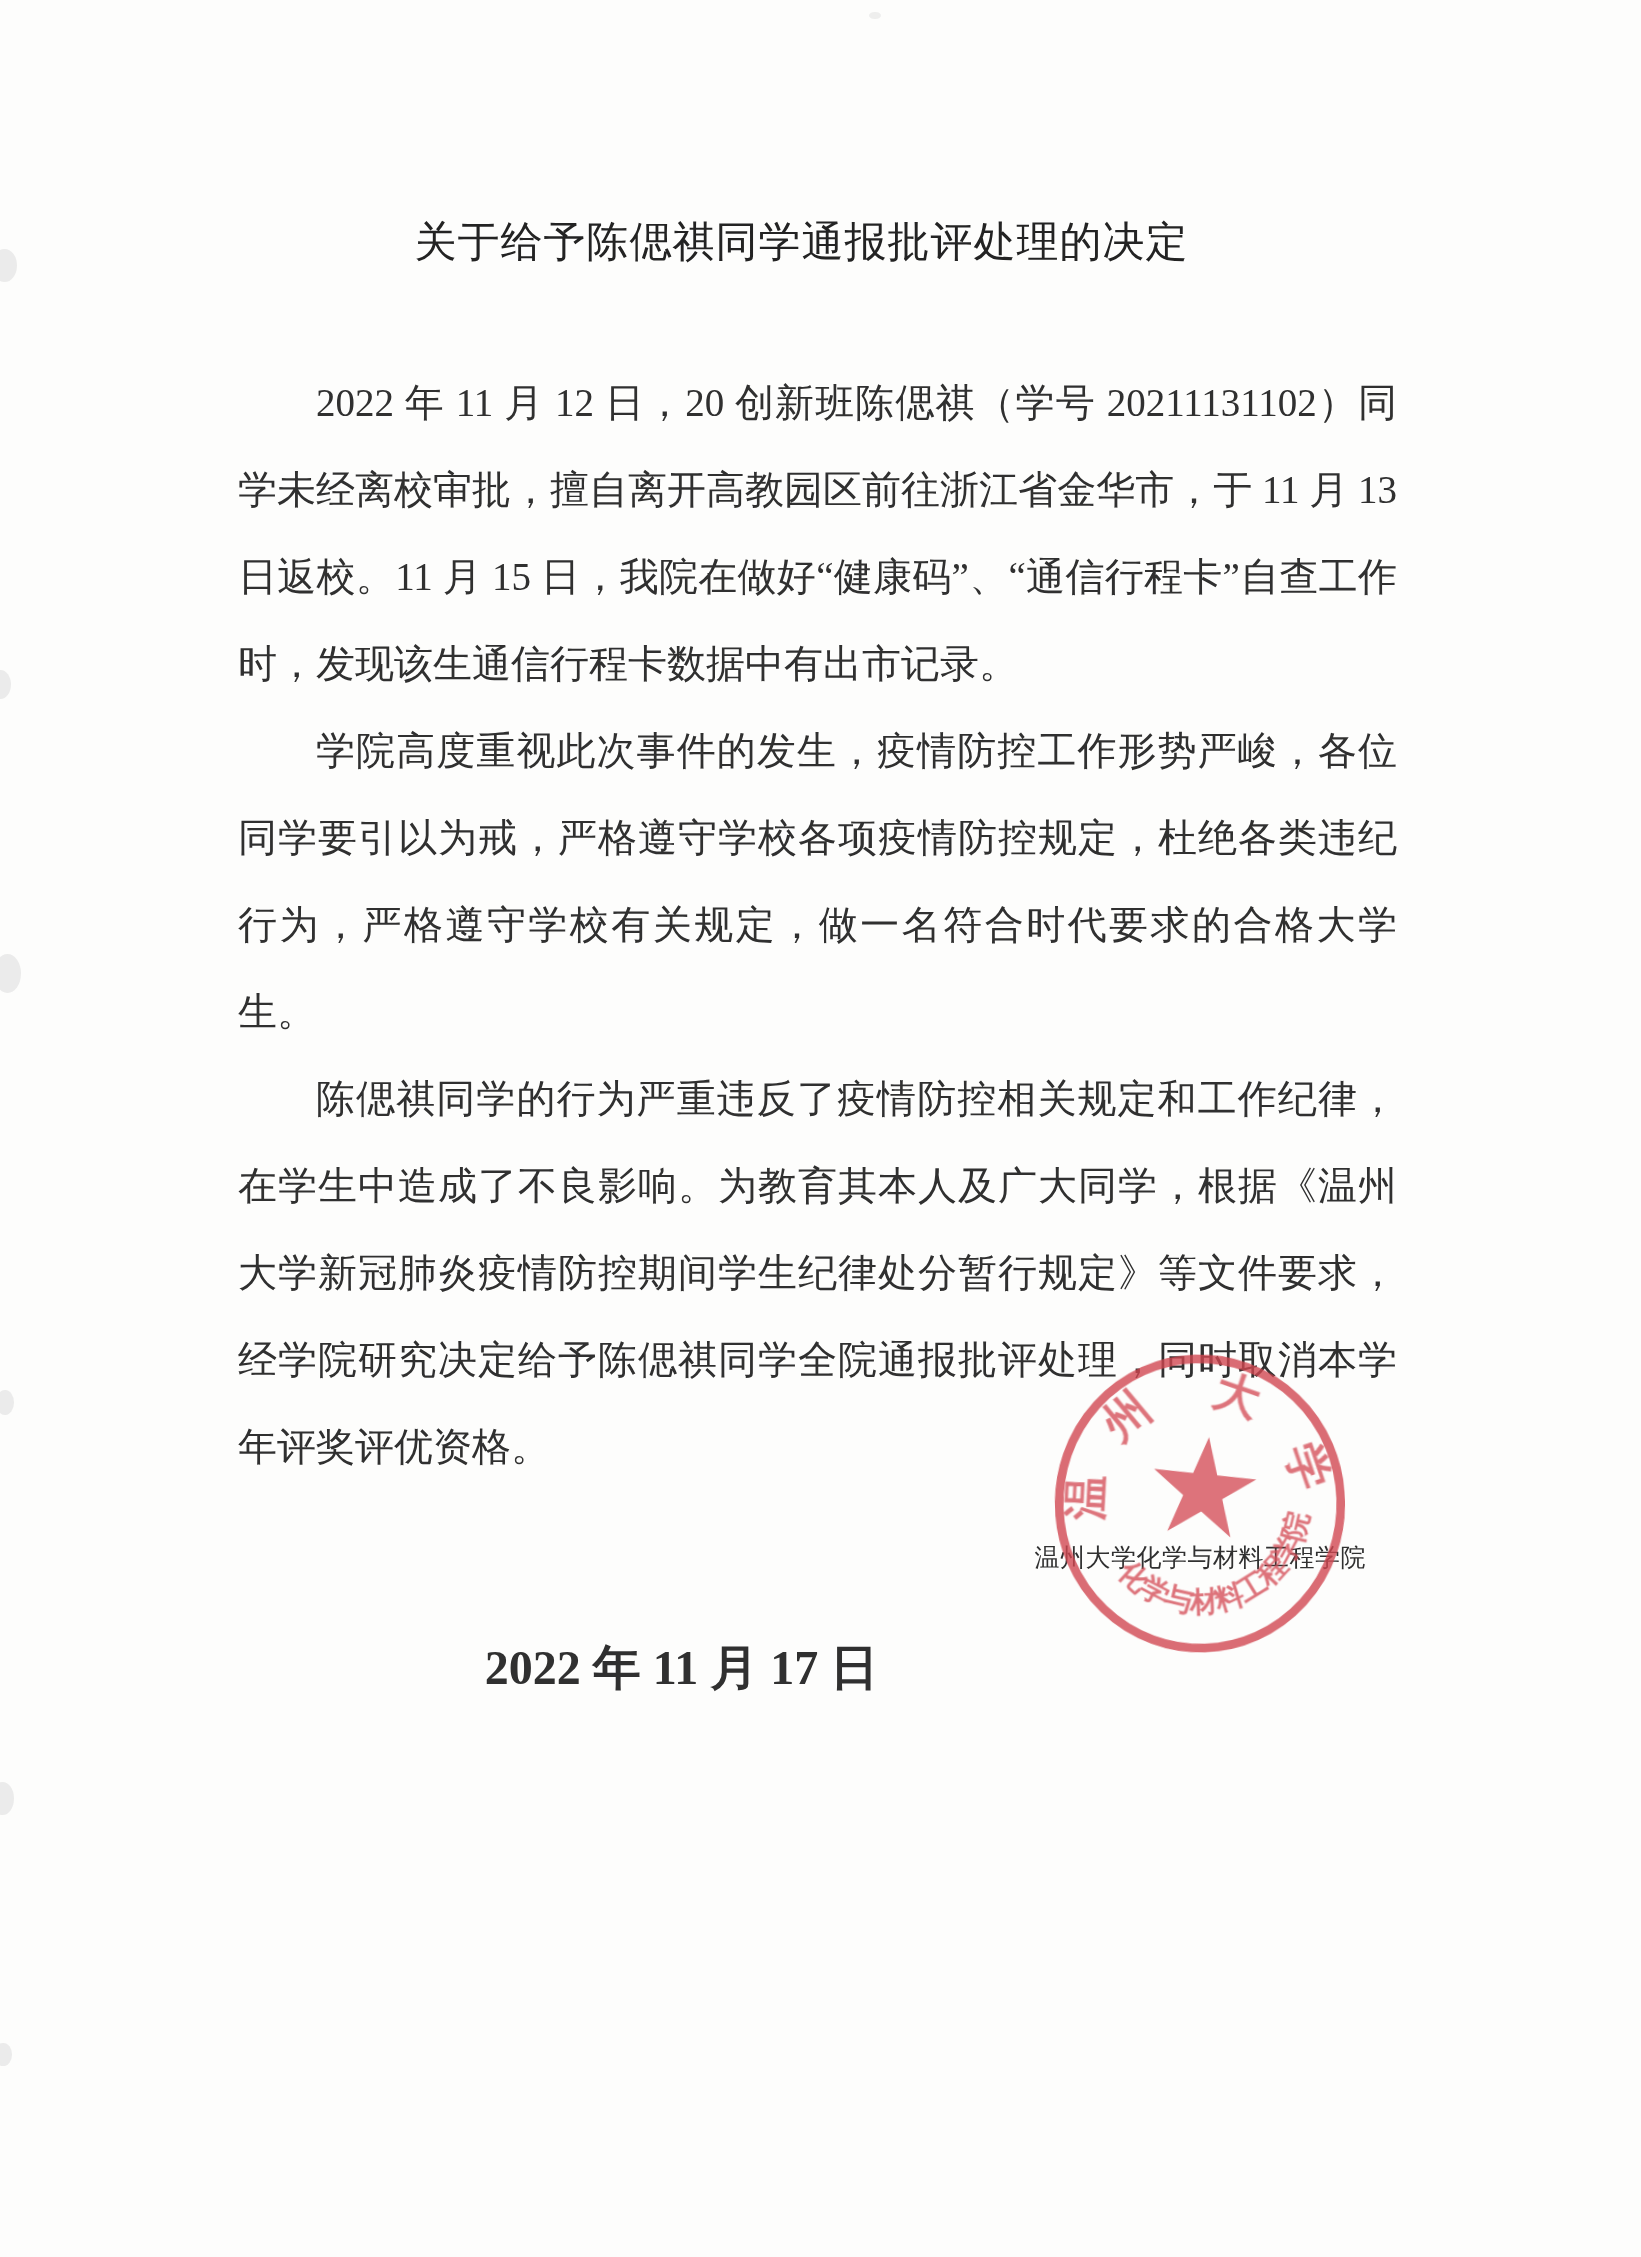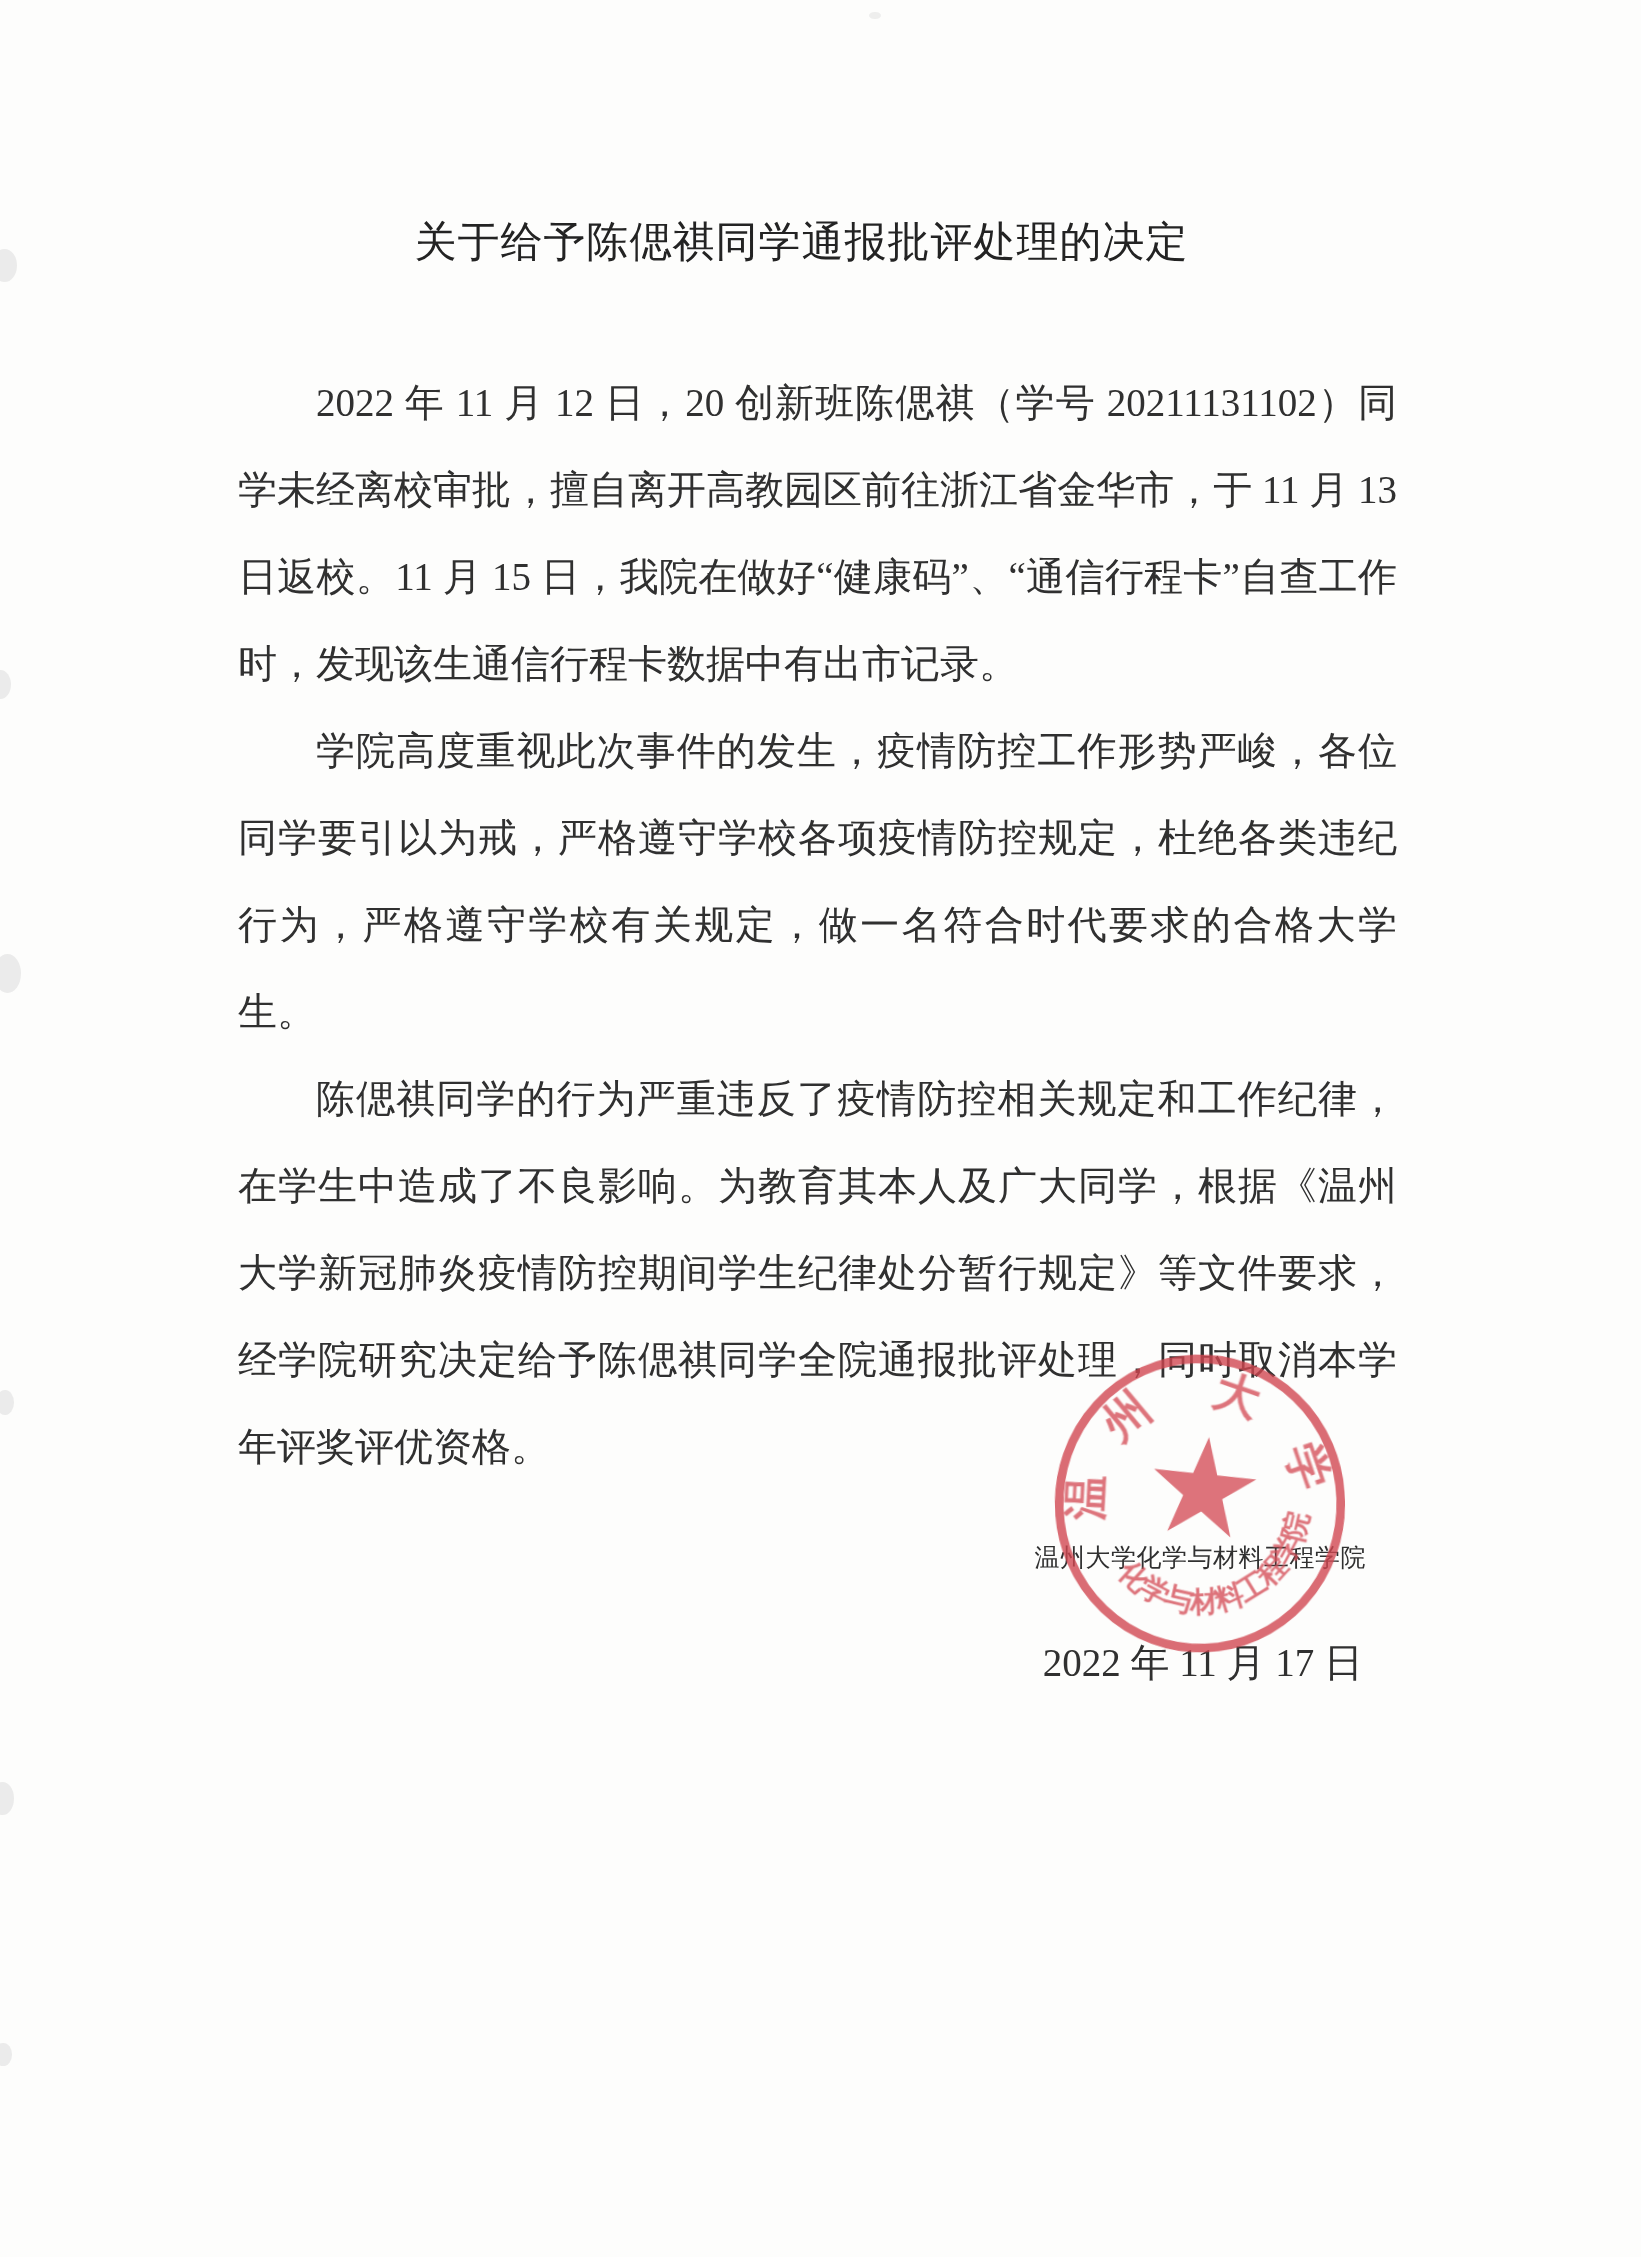--- a/index.html
+++ b/index.html
@@ -25,21 +25,21 @@
   .body-text p{
     margin:0;padding:0;text-indent:2em;
   }
   .signature{
     position:absolute;top:1541px;left:0;width:1366px;
     text-align:right;font-size:25px;color:#303030;
     letter-spacing:0.5px;
   }
   .doc-date{
     position:absolute;top:1636px;left:0;width:1363px;
-    text-align:right;font-size:39px;color:#303030;
+    text-align:center;font-size:48px;color:#303030;font-weight:bold;
   }
   .seal{
     position:absolute;left:1055px;top:1354px;width:290px;height:299px;
     opacity:0.88;
     transform:rotate(-2deg);
   }
   .seal svg{display:block;}
   
   .smudge{position:absolute;background:#dcdcdc;opacity:0.55;border-radius:50%;}
   .sm1{left:-7.7px;top:249px;width:25px;height:33px;}

